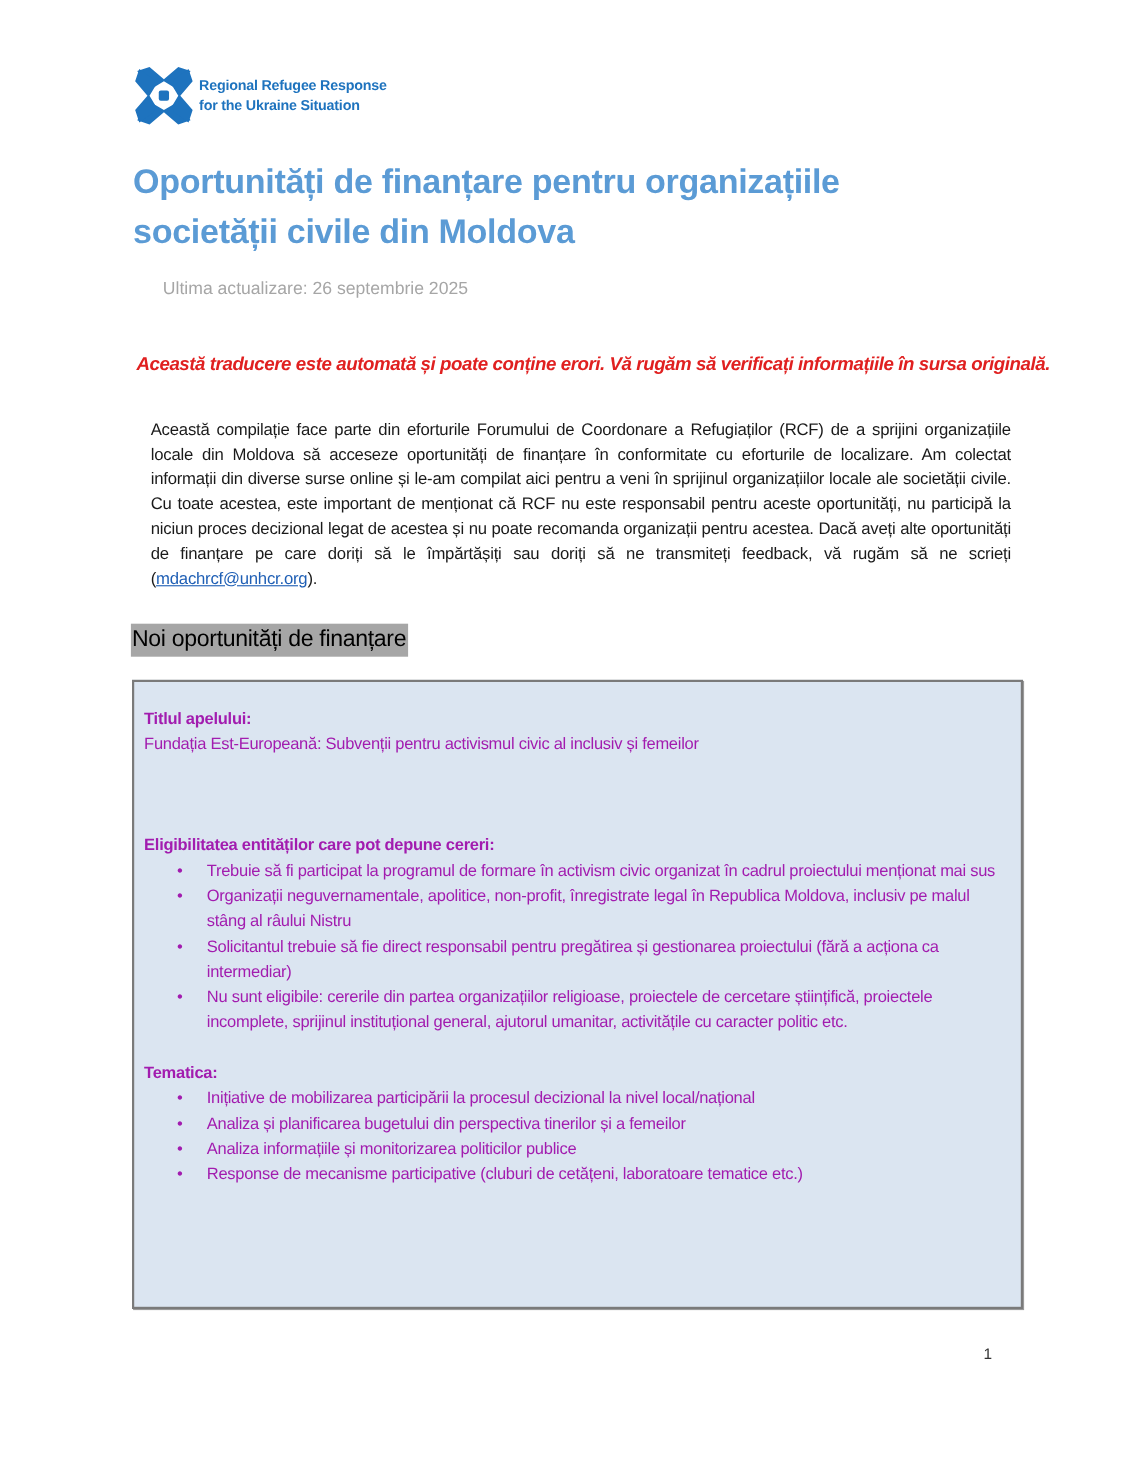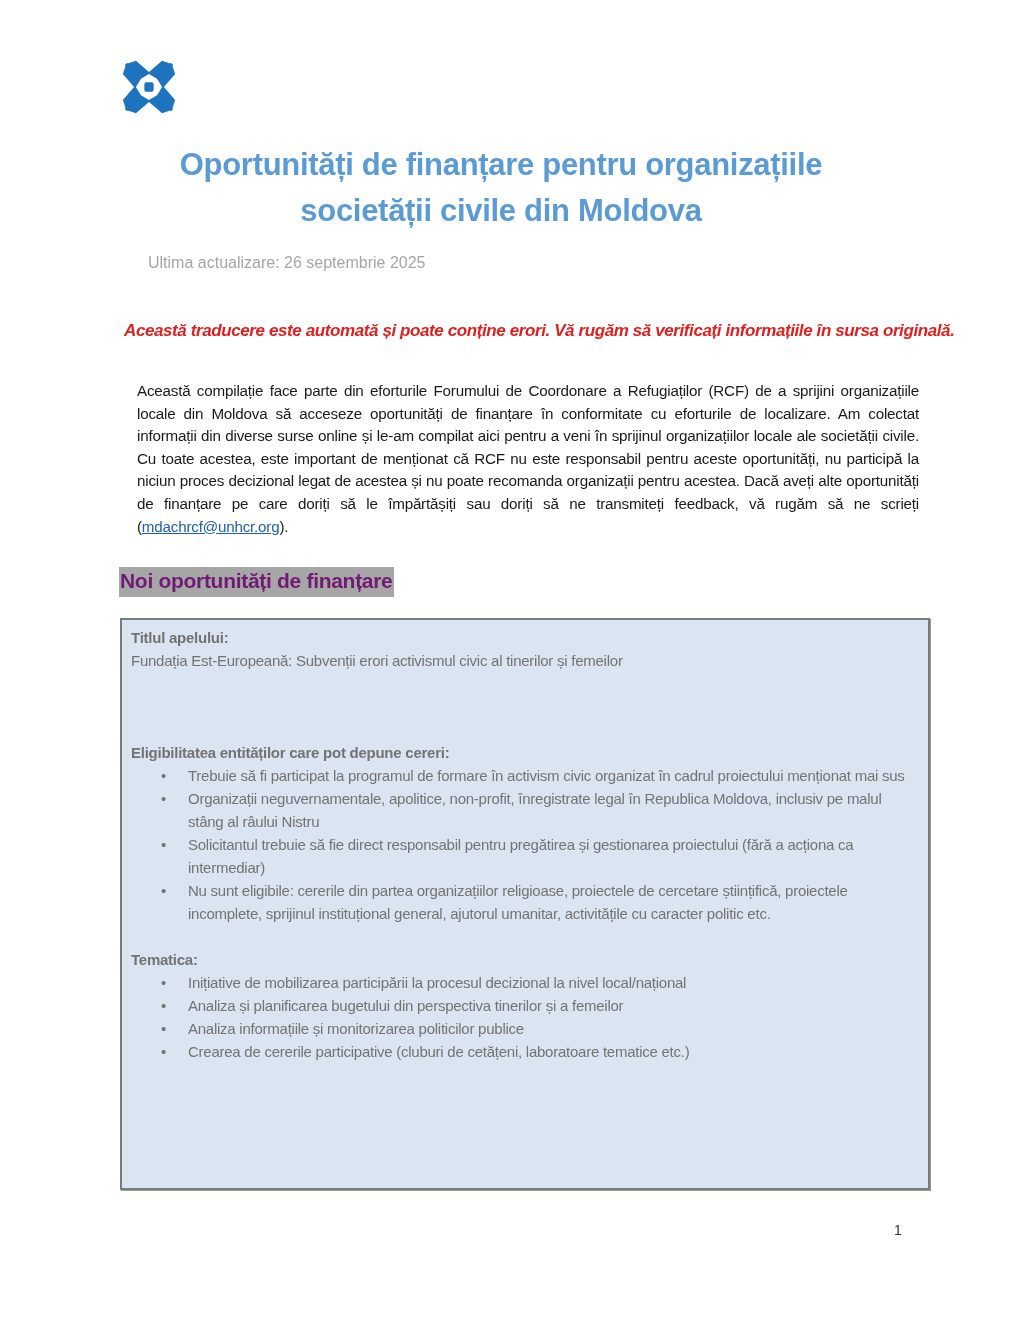--- a/index.html
+++ b/index.html
@@ -4,32 +4,32 @@
 <style>
   html, body { margin: 0; padding: 0; background: #ffffff; }
   body { width: 1024px; height: 1325px; position: relative; font-family: "Liberation Sans", sans-serif; color: #1a1a1a; }
   .page { position: absolute; left: 0; top: 0; width: 1024px; height: 1325px; }
 
   .logo { position: absolute; left: 121px; top: 59px; display: flex; align-items: center; }
   .logo-mark { width: 56px; height: 56px; }
   .logo-text { margin-left: 4px; color: #1e73be; font-size: 13px; line-height: 18px; font-weight: bold; letter-spacing: -0.2px; }
   .logo-text div { white-space: nowrap; }
 
-  .title { position: absolute; left: 121px; top: 142px; width: 760px; color: #5b9bd5; font-size: 31px; font-weight: bold; line-height: 46px; letter-spacing: -0.3px; margin: 0; text-align: center; }
+  .title { position: absolute; left: 121px; top: 142px; width: 760px; color: #5b9bd5; font-size: 31px; font-weight: bold; line-height: 46px; letter-spacing: -0.3px; margin: 0; }
   .updated { position: absolute; left: 121px; top: 254px; color: #a6a6a6; font-size: 16px; margin-left: 27px; }
 
   .disclaimer { position: absolute; left: 124px; top: 321px; color: #e02020; font-size: 17px; font-style: italic; font-weight: bold; white-space: nowrap; letter-spacing: -0.4px; }
 
   .intro { position: absolute; left: 121px; top: 364px; width: 782px; font-size: 15.2px; line-height: 22.6px; text-align: justify; color: #1a1a1a; margin: 16px; letter-spacing: -0.2px; }
   .intro a { color: #1f5fb5; text-decoration: underline; }
 
-  .section-heading { position: absolute; left: 119px; top: 567px; background: #a6a6a6; color: #701a75; font-size: 21px; font-weight: bold; padding: 1px 2px 3px 1px; line-height: 26px; letter-spacing: -0.3px; }
+  .section-heading { position: absolute; left: 119px; top: 567px; background: #a6a6a6; color: #000000; font-size: 21px; font-weight: normal; padding: 1px 2px 3px 1px; line-height: 26px; letter-spacing: -0.3px; }
 
   .call-box { position: absolute; left: 120px; top: 618px; width: 810px; height: 572px; background: #dbe5f1; border: 2px solid #7a7a7a; box-sizing: border-box; box-shadow: 1px 1px 0 #9a9a9a; }
-  .call-inner { position: absolute; left: 9px; top: 6px; width: 780px; font-size: 15px; line-height: 23px; color: #737373; letter-spacing: -0.25px; }
+  .call-inner { position: absolute; left: 9px; top: 22px; width: 780px; font-size: 15px; line-height: 23px; color: #a21caf; letter-spacing: -0.25px; }
   .call-inner p { margin: 0; }
   .gap { height: 23px; }
   .lbl { font-weight: bold; }
   ul.bul { margin: 0; padding: 0; list-style: none; }
   ul.bul li { position: relative; padding-left: 57px; }
   ul.bul li::before { content: "\2022"; position: absolute; left: 30px; top: 0; font-size: 15px; }
 
   .page-number { position: absolute; left: 894px; top: 1222px; font-size: 14px; color: #333; }
 </style>
 </head>
@@ -41,51 +41,55 @@
     <svg class="logo-mark" viewBox="0 0 60 60">
       <g fill="#1e73be">
 
         <path d="M4 6 L16 2 L30 14 L44 2 L56 6 L46 20 L40 22 L30 16 L20 22 L14 20 Z"></path>
         <path d="M4 54 L16 58 L30 46 L44 58 L56 54 L46 40 L40 38 L30 44 L20 38 L14 40 Z"></path>
         <path d="M6 4 L2 16 L14 30 L2 44 L6 56 L20 46 L22 40 L16 30 L22 20 L20 14 Z"></path>
         <path d="M54 4 L58 16 L46 30 L58 44 L54 56 L40 46 L38 40 L44 30 L38 20 L40 14 Z"></path>
         <rect x="25" y="25" width="10" height="10" rx="2"></rect>
       </g>
     </svg>
+    <div class="logo-text">
+      <div>Regional Refugee Response</div>
+      <div>for the Ukraine Situation</div>
+    </div>
   </div>
 
   <h1 class="title">Oportunități de finanțare pentru organizațiile societății civile din Moldova</h1>
 
   <div class="updated">Ultima actualizare: 26 septembrie 2025</div>
 
   <div class="disclaimer">Această traducere este automată și poate conține erori. Vă rugăm să verificați informațiile în sursa originală.</div>
 
   <p class="intro"><span>Această compilație face parte din eforturile Forumului de Coordonare a Refugiaților (RCF) de a sprijini organizațiile locale din Moldova să acceseze oportunități de finanțare în conformitate cu eforturile de localizare. Am colectat informații din diverse surse online și le-am compilat aici pentru a veni în sprijinul organizațiilor locale ale societății civile. Cu toate acestea, este important de menționat că RCF nu este responsabil pentru aceste oportunități, nu participă la niciun proces decizional legat de acestea și nu poate recomanda organizații pentru acestea. Dacă aveți alte oportunități de finanțare pe care doriți să le împărtășiți sau doriți să ne transmiteți feedback, vă rugăm să ne scrieți (</span><a href="mailto:mdachrcf@unhcr.org">mdachrcf@unhcr.org</a><span>).</span></p>
 
   <div class="section-heading">Noi oportunități de finanțare</div>
 
   <div class="call-box">
     <div class="call-inner">
       <p class="lbl">Titlul apelului:</p>
-      <p>Fundația Est-Europeană: Subvenții erori activismul civic al tinerilor și femeilor</p>
+      <p>Fundația Est-Europeană: Subvenții pentru activismul civic al inclusiv și femeilor</p>
       <div class="gap"></div>
       <div class="gap"></div>
       <div class="gap"></div>
       <p class="lbl">Eligibilitatea entităților care pot depune cereri:</p>
       <ul class="bul">
         <li>Trebuie să fi participat la programul de formare în activism civic organizat în cadrul proiectului menționat mai sus</li>
         <li>Organizații neguvernamentale, apolitice, non-profit, înregistrate legal în Republica Moldova, inclusiv pe malul stâng al râului Nistru</li>
         <li>Solicitantul trebuie să fie direct responsabil pentru pregătirea și gestionarea proiectului (fără a acționa ca intermediar)</li>
         <li>Nu sunt eligibile: cererile din partea organizațiilor religioase, proiectele de cercetare științifică, proiectele incomplete, sprijinul instituțional general, ajutorul umanitar, activitățile cu caracter politic etc.</li>
       </ul>
       <div class="gap"></div>
       <p class="lbl">Tematica:</p>
       <ul class="bul">
         <li>Inițiative de mobilizarea participării la procesul decizional la nivel local/național</li>
         <li>Analiza și planificarea bugetului din perspectiva tinerilor și a femeilor</li>
         <li>Analiza informațiile și monitorizarea politicilor publice</li>
-        <li>Crearea de cererile participative (cluburi de cetățeni, laboratoare tematice etc.)</li>
+        <li>Response de mecanisme participative (cluburi de cetățeni, laboratoare tematice etc.)</li>
       </ul>
     </div>
   </div>
 
   <div class="page-number">1</div>
 </div>
 
 </body></html>

